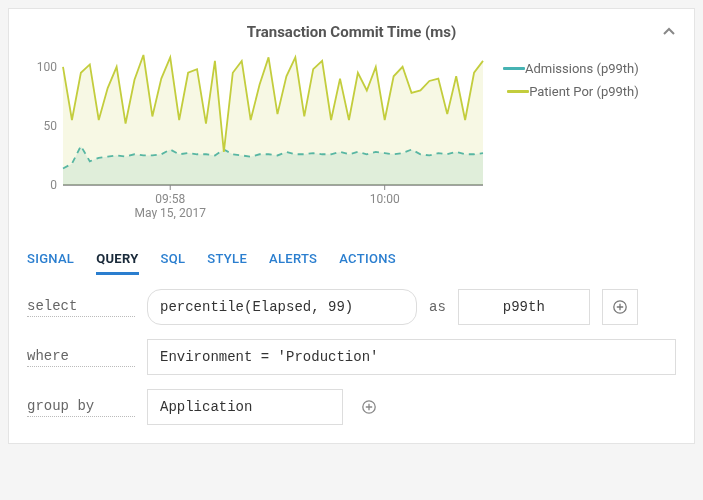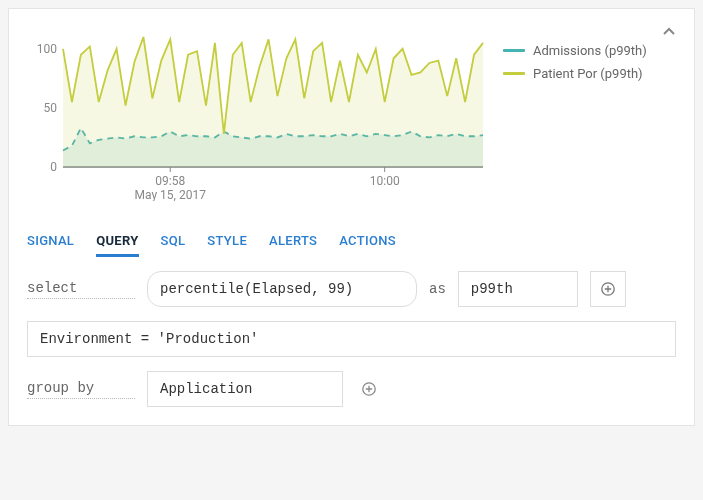--- a/index.html
+++ b/index.html
@@ -51,23 +51,23 @@
     height: 170px;
   }
   .plot-svg { display: block; }
   .legend {
     padding-top: 12px;
     font-size: 13px;
   }
   .legend-item {
     display: flex;
     align-items: center;
-    gap: 8px;
     margin-bottom: 8px;
     color: #666;
+    justify-content: flex-end;
   }
   .swatch {
     width: 22px;
     height: 3px;
     border-radius: 1px;
     display: inline-block;
   }
   .sw-teal { background: #46b3b3; }
   .sw-olive { background: #c3cd3d; }
   .tabs {
@@ -117,21 +117,21 @@
   }
   input.field {
     border: 1px solid #ddd;
     padding: 9px 12px;
     font-family: "SFMono-Regular", Consolas, "Liberation Mono", Menlo, monospace;
     font-size: 14px;
     color: #333;
     background: #fff;
   }
   .select-expr { width: 270px; border-radius: 14px; }
-  .alias { width: 120px; }
+  .alias { width: 132px; text-align: center; }
   .where-expr { flex: 1; }
   .groupby-expr { width: 196px; }
   .icon-btn {
     width: 36px;
     height: 36px;
     border: 1px solid #ddd;
     background: #fff;
     display: inline-flex;
     align-items: center;
     justify-content: center;
@@ -152,20 +152,21 @@
   .tick-label {
     font-size: 12px;
     fill: #888;
   }
 </style>
 </head>
 <body>
 
 <div class="card">
   <div class="header-row">
+    <div class="title">Transaction Commit Time (ms)</div>
     <div class="collapse-icon">
       <svg width="14" height="14" viewBox="0 0 14 14">
           <path d="M2 9 L7 4 L12 9" fill="none" stroke="#888" stroke-width="2"></path>
         </svg>
     </div>
   </div>
 
   <div class="chart-area">
     <div class="plot-wrap">
       <svg id="plot" class="plot-svg" width="460" height="170" viewBox="0 0 460 170">
@@ -212,20 +213,21 @@
       <span class="mono-label">as</span>
       <input class="field alias" value="p99th" style="">
       <button class="icon-btn">
         <svg width="16" height="16" viewBox="0 0 16 16">
             <circle cx="8" cy="8" r="6.2" fill="none" stroke="#777" stroke-width="1.3"></circle>
             <path d="M8 4.8 V11.2 M4.8 8 H11.2" stroke="#777" stroke-width="1.3"></path>
           </svg>
       </button>
     </div>
     <div class="row">
+      <span class="label">where</span>
       <input class="field where-expr" value="Environment = 'Production'" style="">
     </div>
     <div class="row">
       <span class="label">group by</span>
       <input class="field groupby-expr" value="Application" style="">
       <span class="plus-bare">
         <svg width="16" height="16" viewBox="0 0 16 16">
             <circle cx="8" cy="8" r="6.2" fill="none" stroke="#888" stroke-width="1.3"></circle>
             <path d="M8 4.8 V11.2 M4.8 8 H11.2" stroke="#888" stroke-width="1.3"></path>
           </svg>

